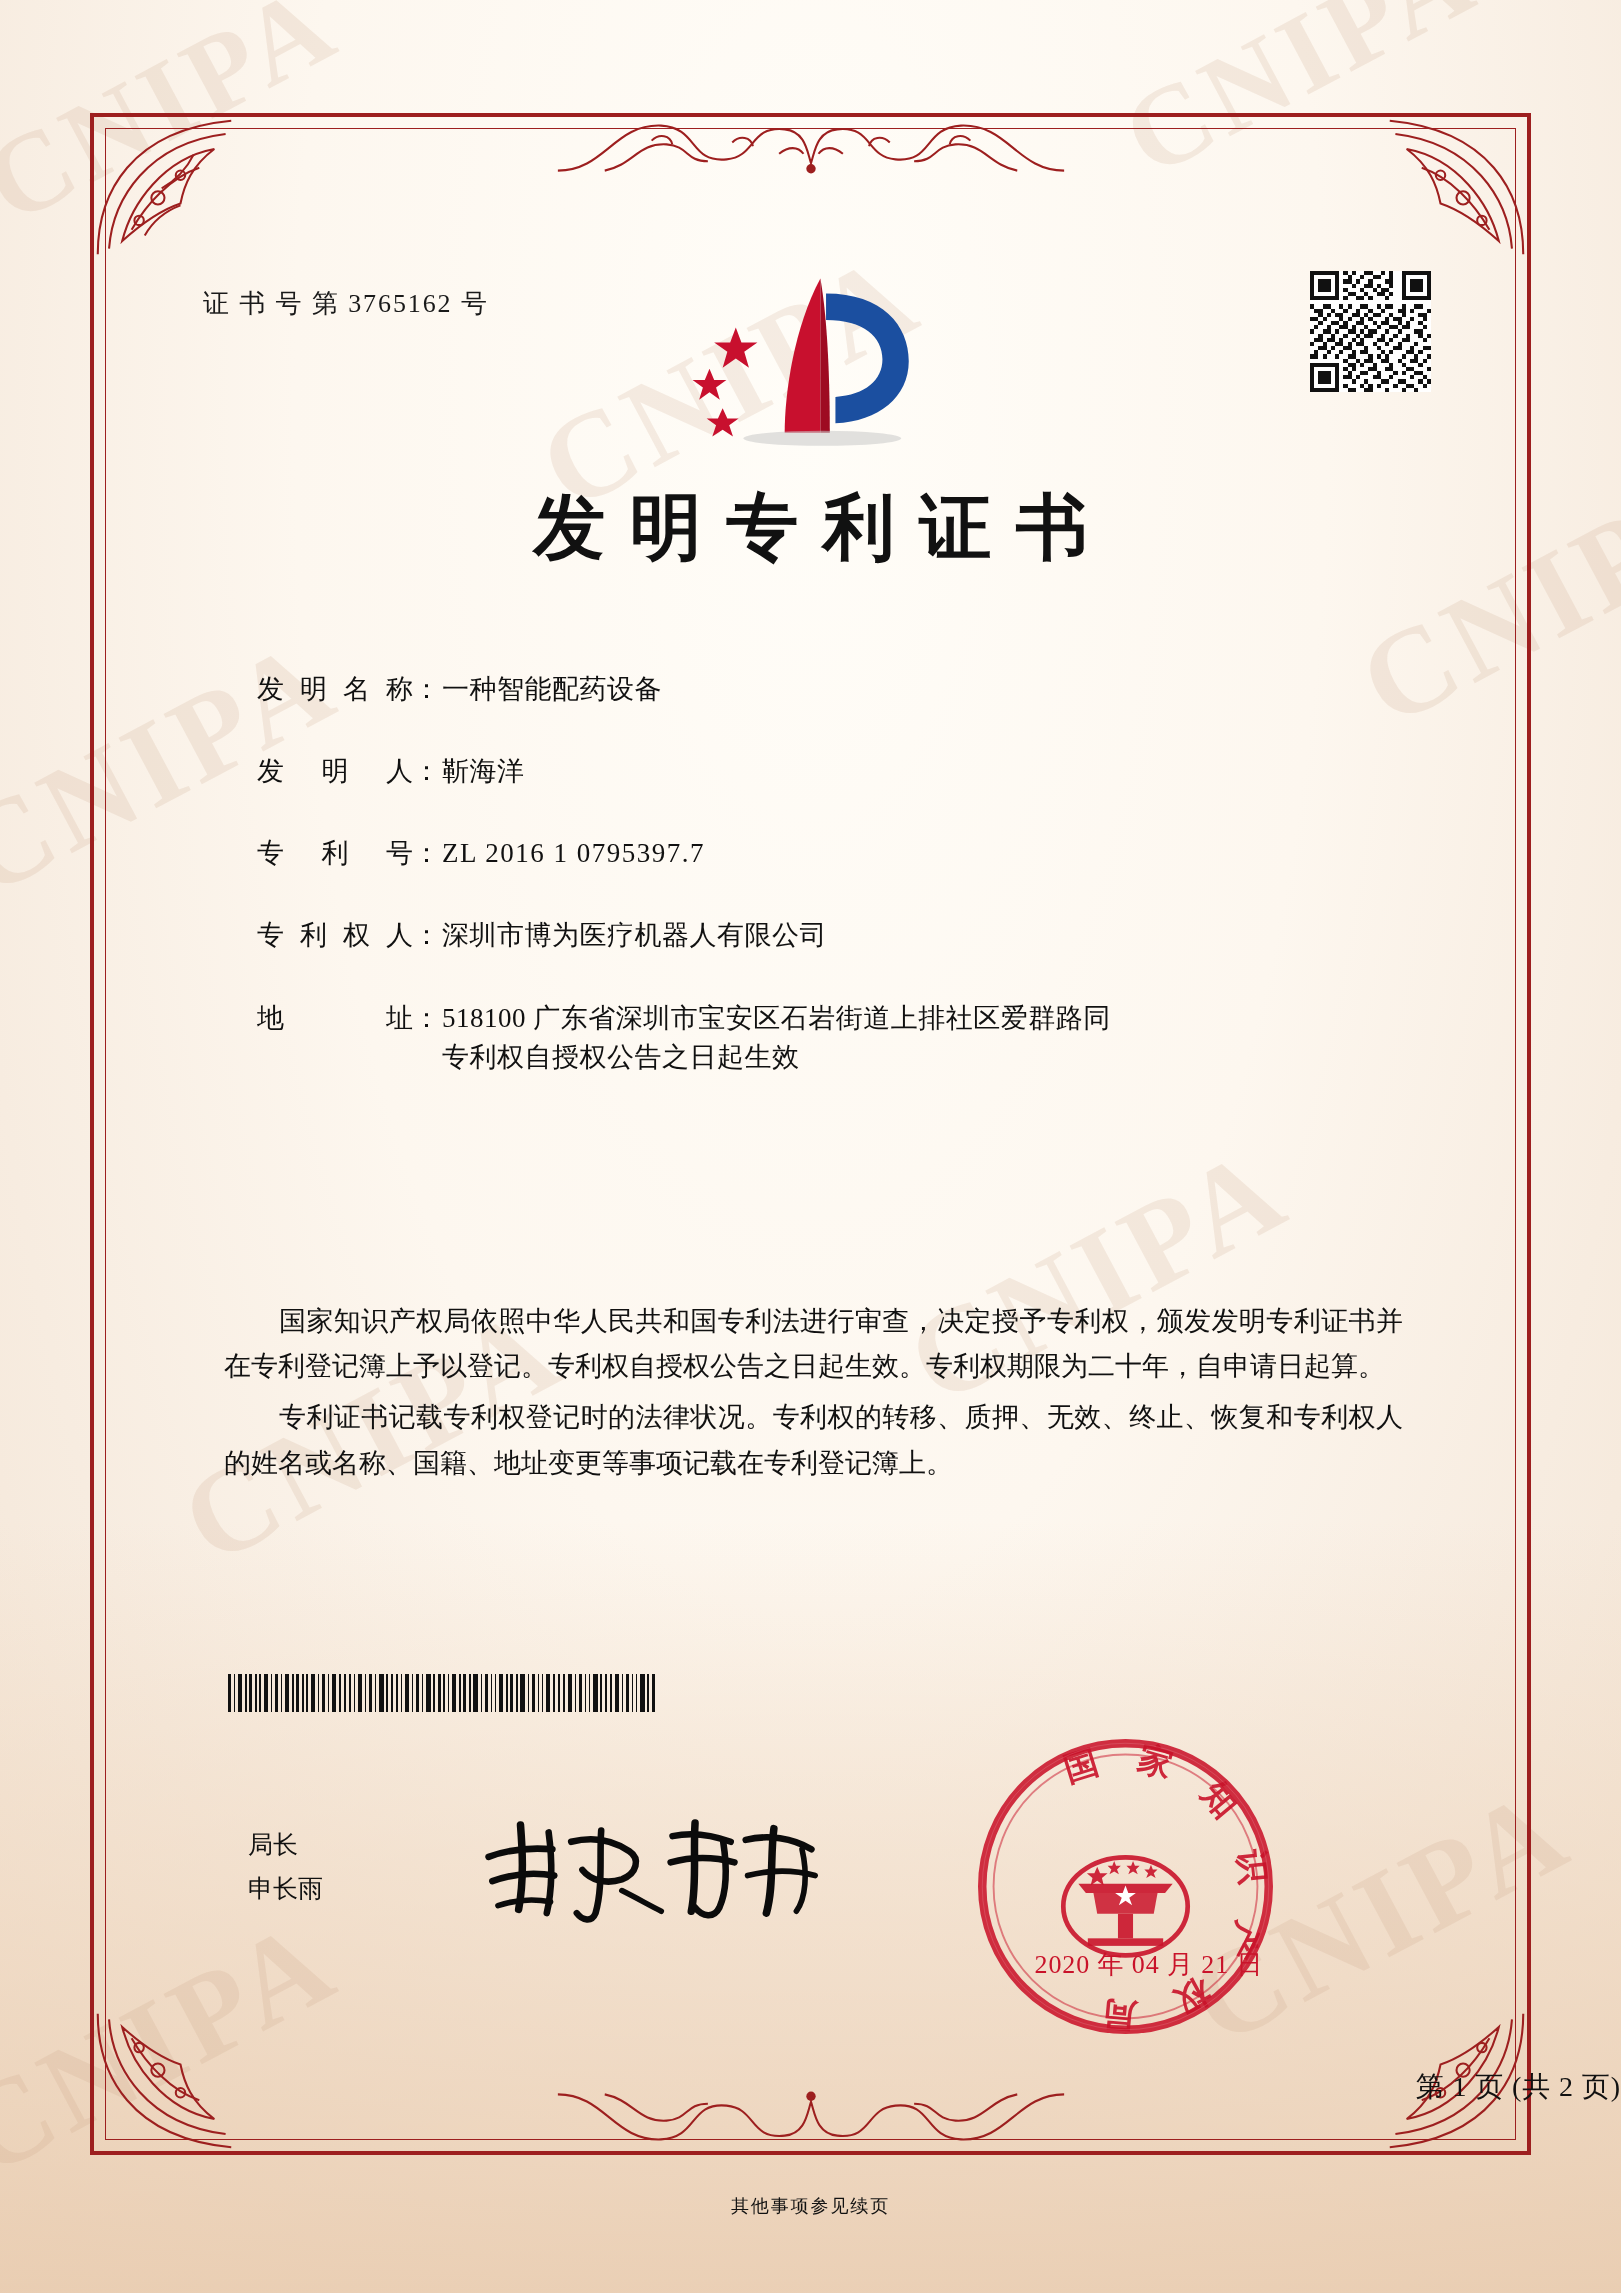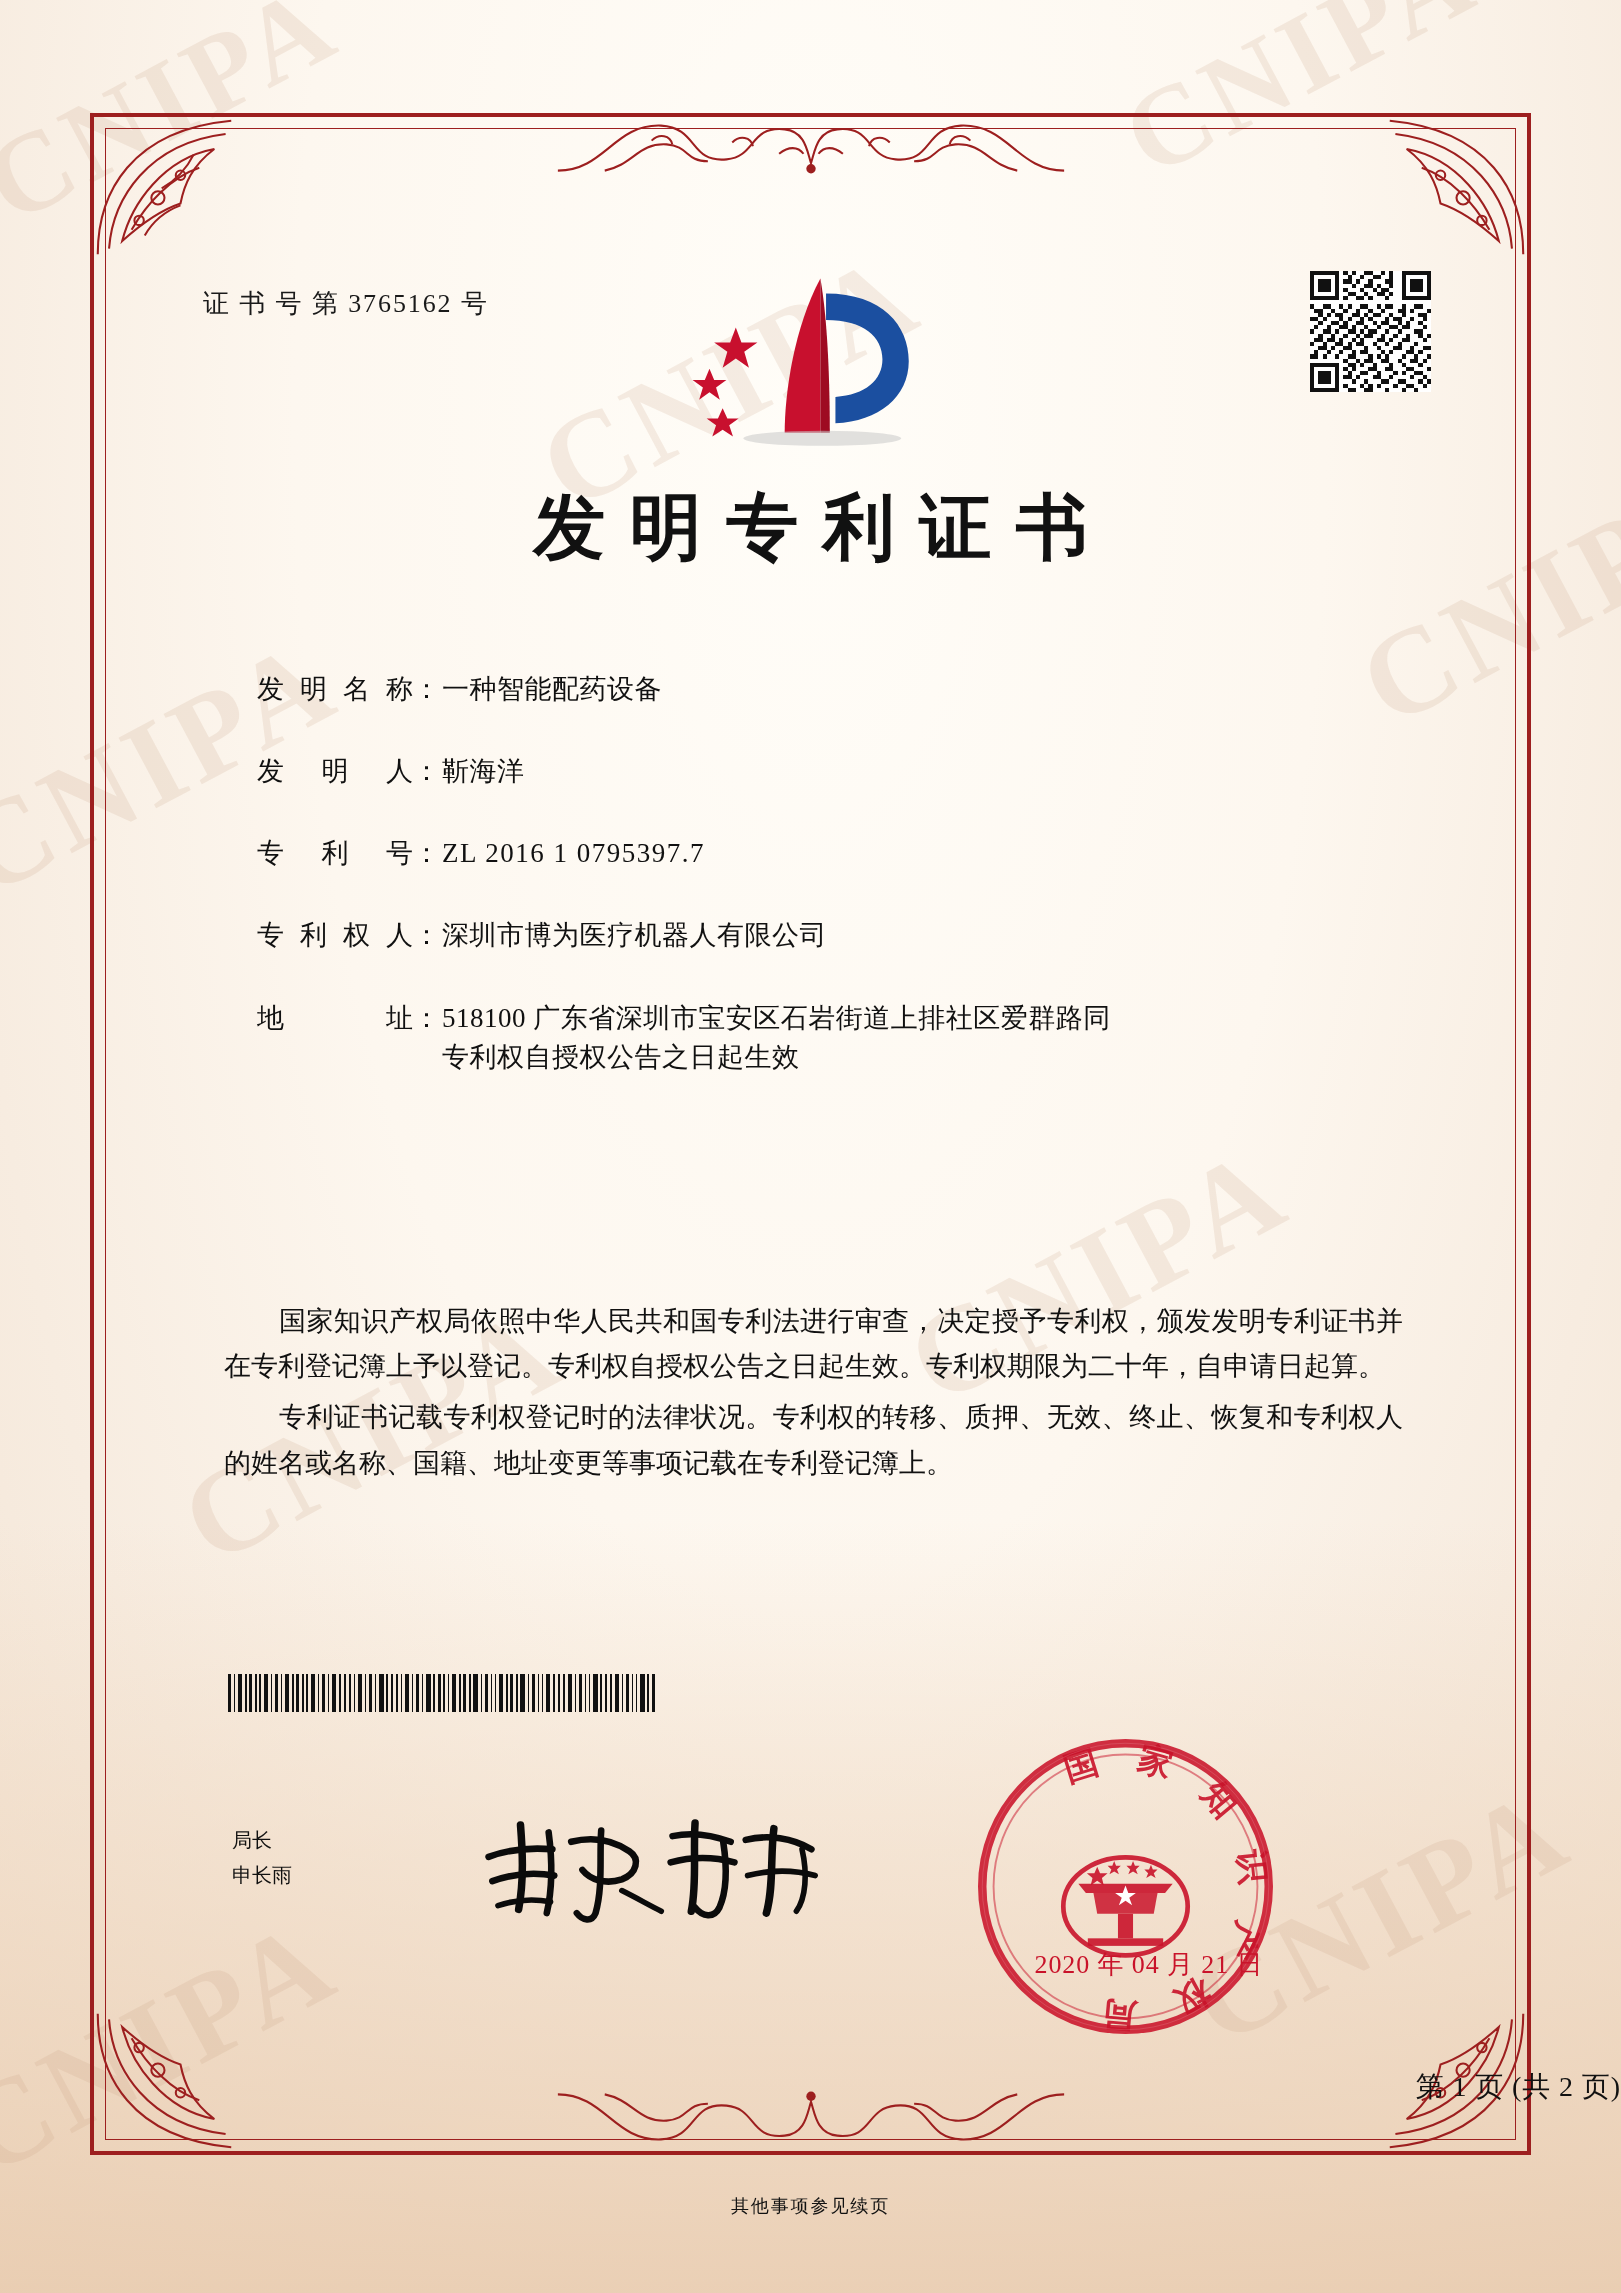--- a/index.html
+++ b/index.html
@@ -195,23 +195,23 @@
     position: absolute;
     left: 228px;
     top: 1674px;
     width: 428px;
     height: 38px;
   }
   .barcode svg { width: 100%; height: 100%; display: block; }
 
   .signature-block {
     position: absolute;
-    left: 232px;
+    left: 248px;
     top: 1823px;
-    font-size: 20px;
+    font-size: 25px;
     line-height: 1.75;
     color: #111;
   }
 
   .handwriting {
     position: absolute;
     left: 471px;
     top: 1808px;
     width: 358px;
     height: 122px;

